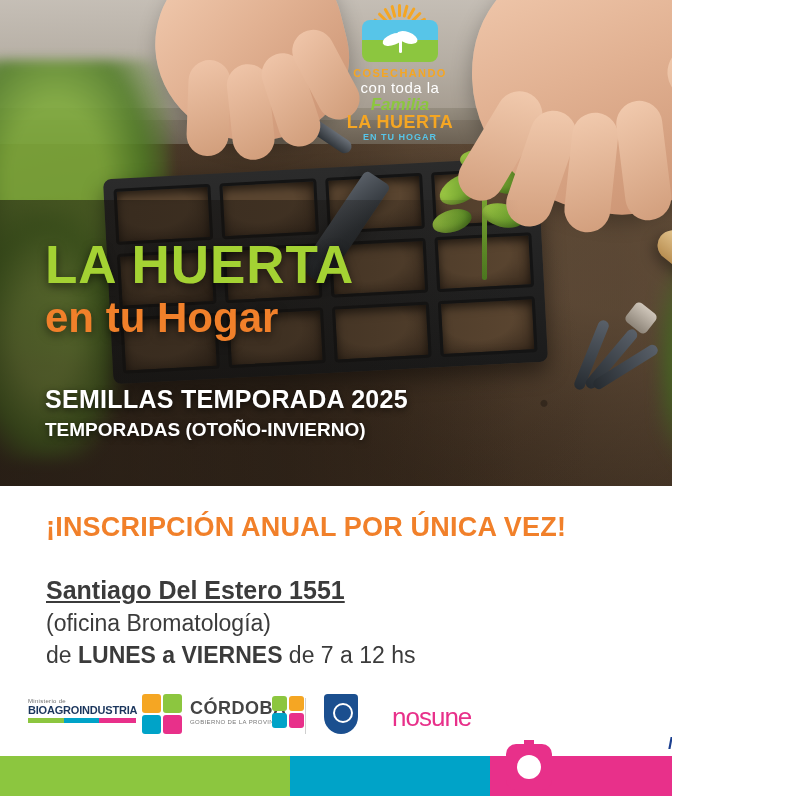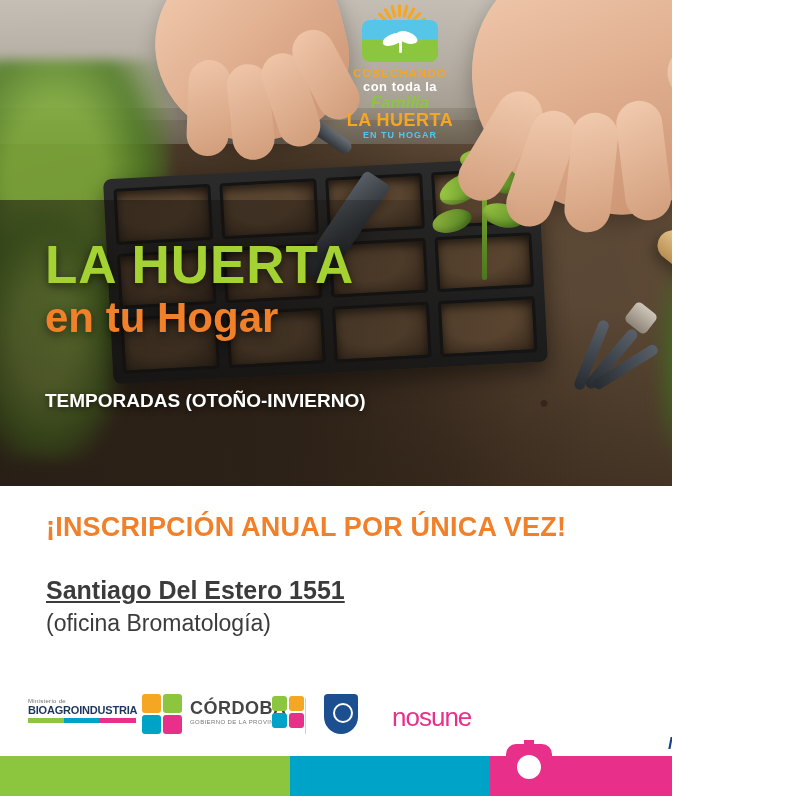--- a/index.html
+++ b/index.html
@@ -217,21 +217,21 @@
   .badge .sprout{
     position:absolute;left:34px;top:24px;width:36px;height:26px;
   }
   .badge .sprout .lf{
     position:absolute;width:22px;height:11px;border-radius:50%;background:#ffffff;
   }
   .badge .sprout .lf1{left:0;top:6px;transform:rotate(-22deg);}
   .badge .sprout .lf2{left:14px;top:4px;transform:rotate(20deg);}
   .badge .sprout .st{position:absolute;left:17px;top:10px;width:3px;height:15px;background:#fff;border-radius:2px;}
   .badge .t1{font-size:11px;letter-spacing:1.4px;color:#f5a623;font-weight:bold;margin-top:1px;}
-  .badge .t2{font-size:13px;color:#ffffff;letter-spacing:.5px;font-weight:bold;}
+  .badge .t2{font-size:15px;color:#ffffff;letter-spacing:.5px;}
   .badge .t3{font-size:17px;color:#8cc63f;font-style:italic;font-weight:bold;line-height:1;}
   .badge .t4{font-size:18px;color:#f5a623;font-weight:bold;letter-spacing:.5px;line-height:1.05;}
   .badge .t5{font-size:9px;color:#57c5e8;font-weight:bold;letter-spacing:1px;}
 
   
   .headline{
     position:absolute;left:45px;top:238px;width:480px;
   }
   .h-main{
     font-size:53px;font-weight:bold;color:#a4d233;letter-spacing:1px;
@@ -420,28 +420,30 @@
       <div class="t4">LA HUERTA</div>
       <div class="t5">EN TU HOGAR</div>
     </div>
 
     <div class="headline">
       <div class="h-main">LA HUERTA</div>
       <div class="h-sub">en tu Hogar</div>
     </div>
 
     <div class="season">
+      <div class="s1">SEMILLAS TEMPORADA 2025</div>
       <div class="s2">TEMPORADAS (OTOÑO-INVIERNO)</div>
     </div>
   </div>
 
   <div class="info">
     <div class="title">¡INSCRIPCIÓN ANUAL POR ÚNICA VEZ!</div>
     <div class="addr1">Santiago Del Estero 1551</div>
     <div class="addr2">(oficina Bromatología)</div>
+    <div class="addr3"><span>de </span><b>LUNES a VIERNES</b><span> de 7 a 12 hs</span></div>
   </div>
 
   <div class="logos">
 
     <div class="lg lg-bio">
       <div class="l1">Ministerio de</div>
       <div class="l2">BIOAGROINDUSTRIA</div>
       <div class="bar"></div>
     </div>
 

